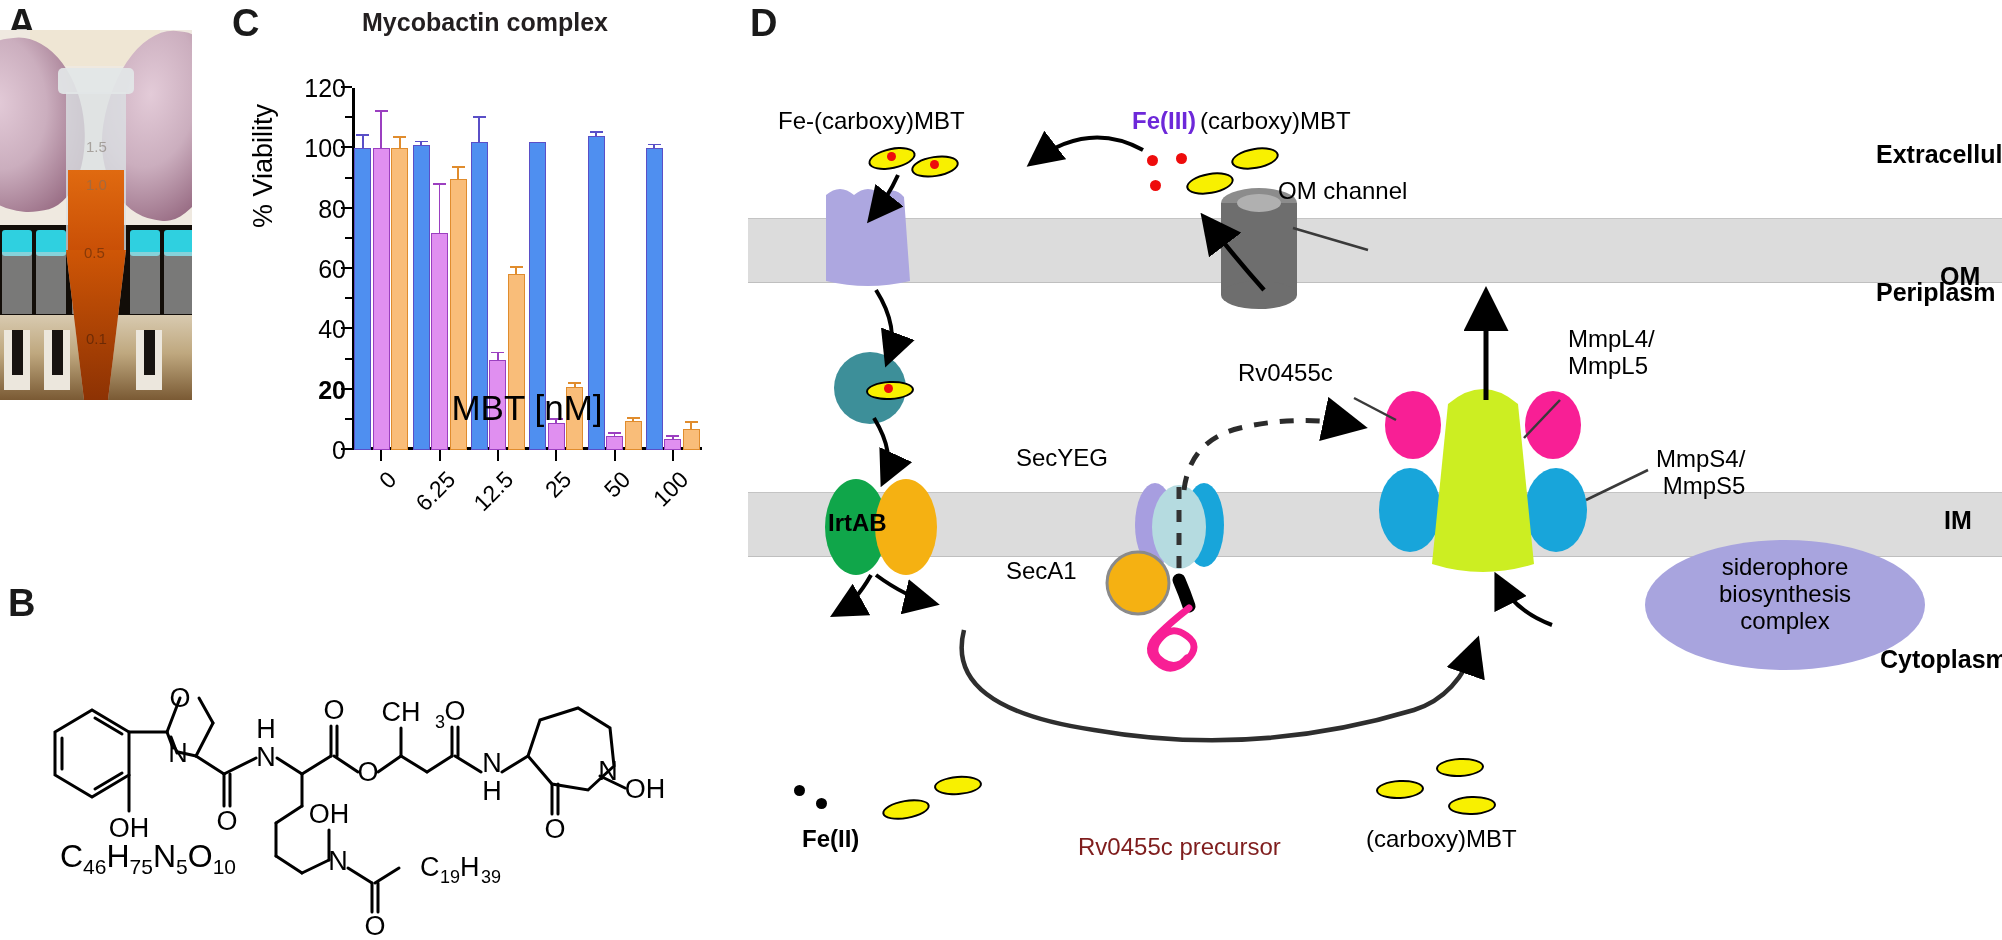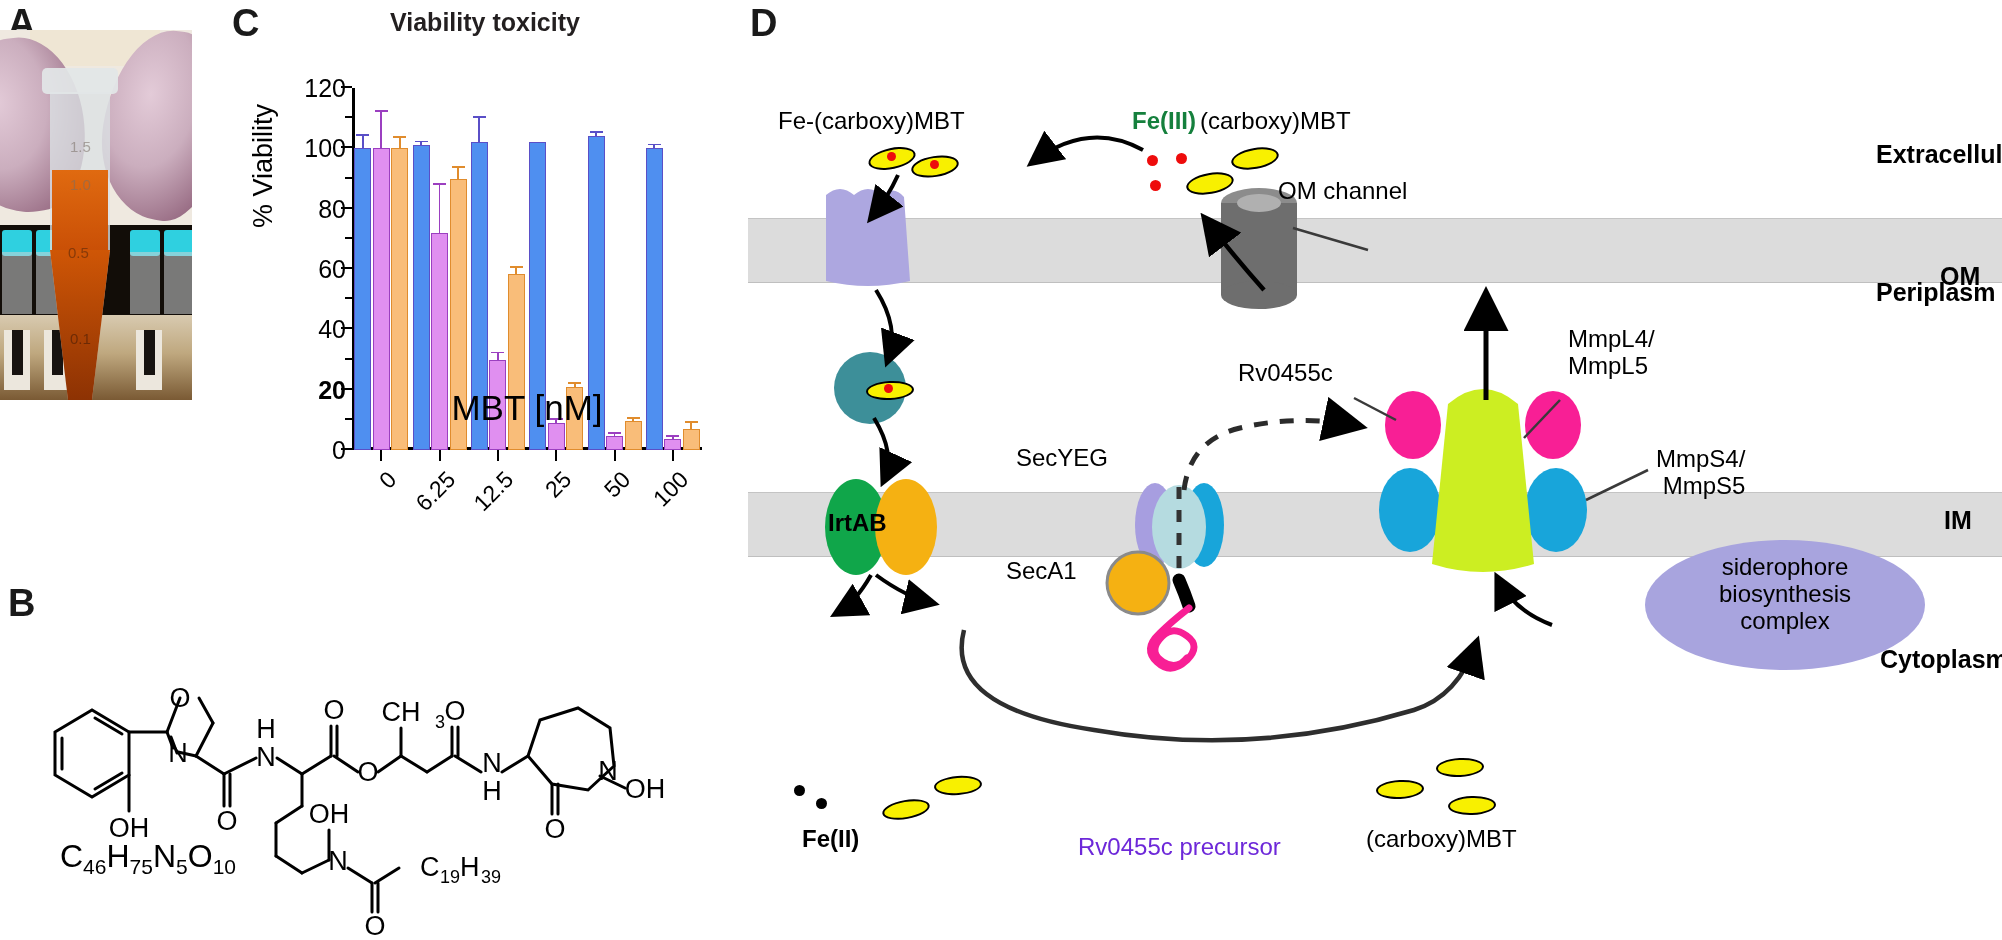--- a/index.html
+++ b/index.html
@@ -16,21 +16,21 @@
   .ph-rack{position:absolute;top:300px;width:26px;height:60px;background:#ece7dd;}
   .ph-rackslot{position:absolute;top:300px;width:11px;height:45px;background:#171310;}
   .ph-cap{position:absolute;top:200px;width:30px;height:26px;border-radius:3px;}
   .ph-vial{position:absolute;top:222px;width:30px;height:62px;background:rgba(205,212,214,.55);}
   .ph-glove{position:absolute;width:130px;height:175px;
      background:radial-gradient(ellipse at 35% 35%,#e3cbd8 0%,#cbaebe 42%,#9c7188 78%,#7d5670 100%);
      border-radius:50% 45% 40% 55%/55% 50% 50% 45%;}
   .ph-gloveL{left:-46px;top:8px;transform:rotate(-8deg);}
   .ph-gloveR{left:104px;top:0px;transform:rotate(9deg);width:120px;height:190px;}
   .ph-topbar{position:absolute;left:30px;top:0;width:130px;height:36px;background:#efe6d4;}
-  .tube{position:absolute;left:48px;top:38px;width:64px;height:332px;text-align:center;}
+  .tube{position:absolute;left:64px;top:38px;width:64px;height:332px;text-align:center;}
   .tube-lid{position:absolute;left:-6px;top:0;width:76px;height:26px;background:rgba(226,230,231,.93);border-radius:5px;}
   .tube-body{position:absolute;left:2px;top:24px;width:60px;height:160px;background:rgba(219,226,228,.78);}
   .tube-cone{position:absolute;left:2px;top:182px;width:60px;height:150px;
      background:rgba(219,226,228,.7);clip-path:polygon(0 0,100% 0,70% 100%,30% 100%);}
   .tube-liq{position:absolute;left:4px;top:102px;width:56px;height:82px;background:linear-gradient(180deg,#e06a10,#c94f06);}
   .tube-liqcone{position:absolute;left:2px;top:182px;width:60px;height:150px;
      background:linear-gradient(180deg,#cf5606,#8d3203);clip-path:polygon(0 0,100% 0,70% 100%,30% 100%);}
   .tube-mark{position:absolute;font-size:15px;color:rgba(120,110,100,.55);font-family:"Liberation Sans",sans-serif;}
 
   
@@ -62,22 +62,22 @@
   .xtitle{position:absolute;left:0;top:300px;width:350px;text-align:center;font-size:35px;color:#000;}
   .bar{position:absolute;bottom:0;width:17px;border:1.6px solid;box-sizing:border-box;}
   .ebar{position:absolute;width:1.8px;}
   .ecap{position:absolute;width:13px;height:1.8px;}
 
   
   #panelD{position:absolute;left:748px;top:0;width:1254px;height:940px;}
   .memb{position:absolute;left:0;background:#dcdcdc;border-top:1.5px solid #c4c4c4;border-bottom:1.5px solid #bfbfbf;}
   .dlabel{position:absolute;font-size:24px;color:#000;white-space:nowrap;line-height:1.12;}
   .dlabel.bold{font-weight:bold;}
-  .dlabel.red{color:#15803d;font-weight:bold;}
-  .dlabel.gray{color:#6d28d9;}
+  .dlabel.red{color:#6d28d9;font-weight:bold;}
+  .dlabel.gray{color:#7f1d1d;}
   .mbt{position:absolute;background:#f8f000;border:2px solid #000;border-radius:50%;}
   .mbt-fe{position:absolute;background:#ee0c0c;border-radius:50%;}
   .fedot{position:absolute;background:#ee0c0c;border-radius:50%;}
   .fe2dot{position:absolute;background:#000;border-radius:50%;}
   #panelD svg.ov{position:absolute;left:0;top:0;width:1254px;height:940px;pointer-events:none;}
 </style>
 </head>
 <body>
 
 <div class="fig">
@@ -212,21 +212,21 @@
       <text class="chem-text" x="460" y="296" text-anchor="start">H</text>
       <text class="chem-sub" x="481" y="303" text-anchor="start">39</text>
     </svg>
     <div class="formula">
       <span>C</span><sub>46</sub><span>H</span><sub>75</sub><span>N</span><sub>5</sub><span>O</span><sub>10</sub>
     </div>
   </div>
 
   <div class="panel-letter" style="left:232px;top:2px;">C</div>
   <div id="panelC">
-    <div class="chart-title">Viability toxicity</div>
+    <div class="chart-title">Mycobactin complex</div>
     <div class="plot">
       <div class="ytitle">% Viability</div>
       <div class="axis-v"></div>
       <div class="axis-h"></div>
       <div id="yticks">
           <div class="ytick" style="bottom: 0px;"></div>
           <div class="ylab" style="bottom: -15px;">0</div>
           <div class="ytick" style="bottom: 60.3333px;"></div>
           <div class="ylab" style="bottom: 45.3333px; font-weight: bold;">20</div>
           <div class="ytick" style="bottom: 120.667px;"></div>

